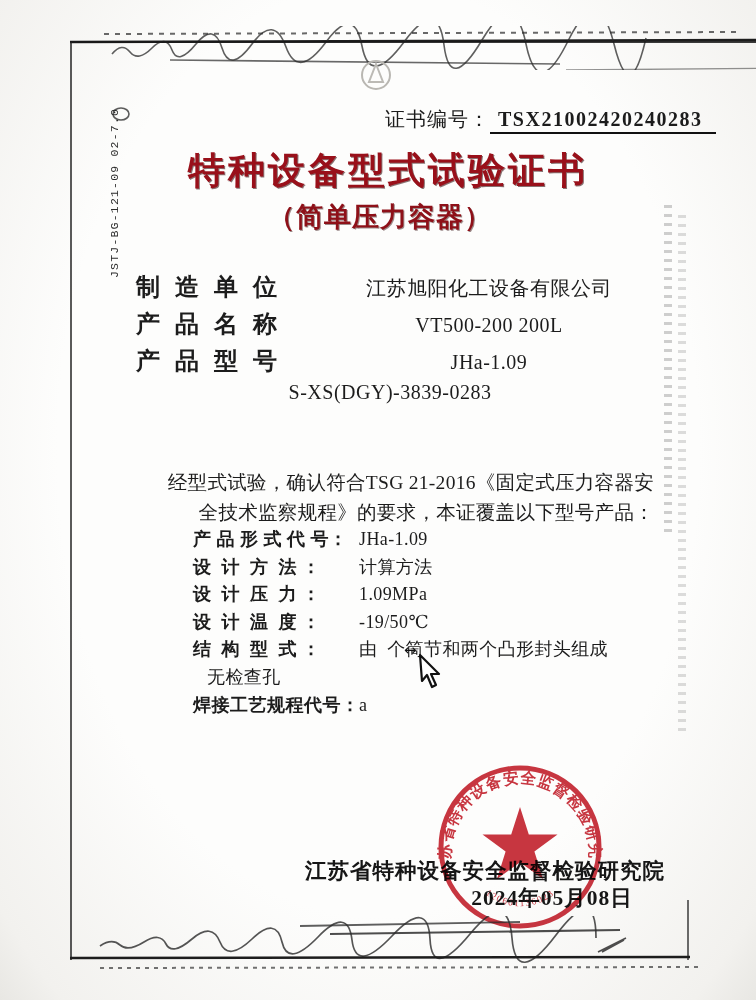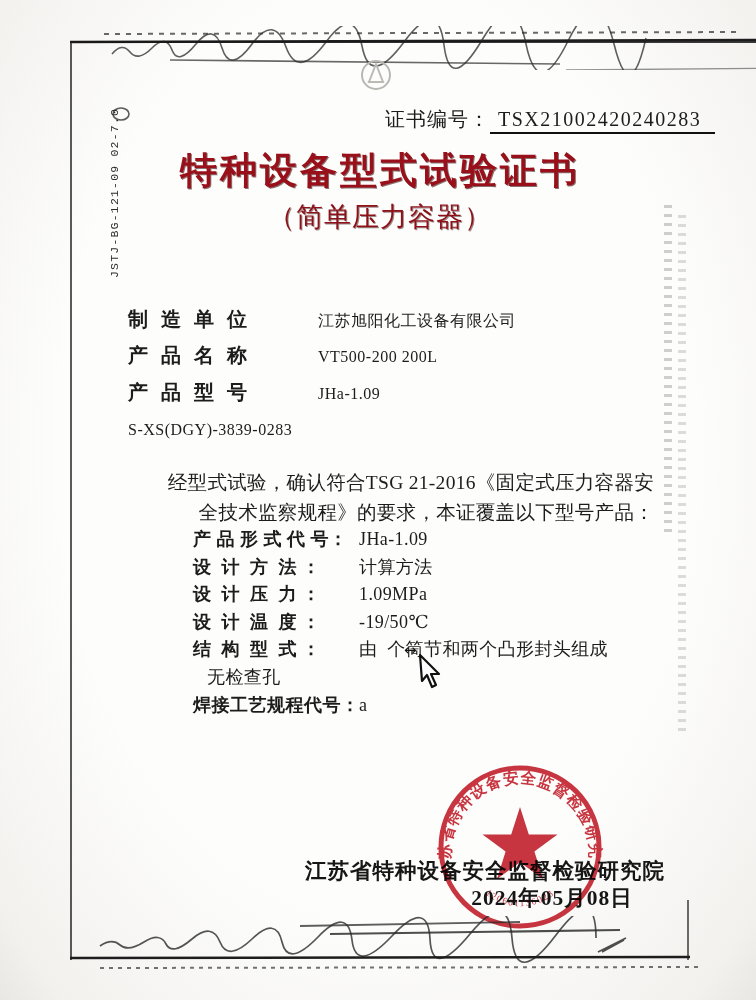--- a/index.html
+++ b/index.html
@@ -29,38 +29,38 @@
     position:absolute;left:28px;top:182px;width:176px;height:16px;
     transform:rotate(-90deg);
     font-size:11.5px;letter-spacing:1.2px;color:#2b2b2b;white-space:nowrap;
     font-family:"Liberation Mono","DejaVu Sans Mono",monospace;
   }
   .cert-row{
     position:absolute;left:385px;top:106px;font-size:20px;letter-spacing:1px;
   }
   .cert-no{
     display:inline-block;border-bottom:2px solid #111;padding:0 14px 1px 8px;
-    letter-spacing:1.5px;font-weight:400;
+    letter-spacing:1.5px;font-weight:700;
   }
   .title{
-    position:absolute;left:70px;top:146px;width:620px;text-align:center;
+    position:absolute;left:78px;top:146px;width:620px;text-align:center;
     font-size:37px;font-weight:700;letter-spacing:3px;color:#99101a;
     text-shadow:1px 1px 0 rgba(40,0,0,.55);
   }
   .subtitle{
     position:absolute;left:70px;top:199px;width:620px;text-align:center;
-    font-size:27px;font-weight:400;letter-spacing:1px;color:#8e1018;
+    font-size:27px;font-weight:700;letter-spacing:1px;color:#8e1018;
     text-shadow:1px 1px 0 rgba(40,0,0,.45);
   }
   .fields{position:absolute;left:128px;top:271px;width:524px;}
   .field-row{display:flex;align-items:baseline;height:36.8px;}
   .field-label{
-    width:190px;font-size:20px;font-weight:600;letter-spacing:1px;white-space:pre;
-  }
-  .field-value{flex:1;text-align:left;font-size:16px;letter-spacing:.5px;margin-top:40px;}
+    width:190px;font-size:24px;font-weight:600;letter-spacing:1px;white-space:pre;margin-left:8px;
+  }
+  .field-value{flex:1;text-align:center;font-size:20px;letter-spacing:.5px;}
   .paragraph{
     position:absolute;left:126px;top:468px;width:528px;
     font-size:19.5px;line-height:1.55;text-indent:2em;letter-spacing:.3px;text-align:right;
   }
   .details{position:absolute;left:193px;top:527px;width:450px;}
   .detail-row{height:27.6px;font-size:18px;display:flex;align-items:baseline;}
   .detail-label{width:152px;font-weight:600;letter-spacing:.5px;white-space:pre;flex:none;}
   .detail-value{margin-left:14px;letter-spacing:.4px;white-space:pre;}
   .cursor-wrap{position:absolute;left:402px;top:641px;width:48px;height:58px;}
   .cursor-arrows{font-family:"DejaVu Sans",sans-serif;font-size:15px;color:#111;

